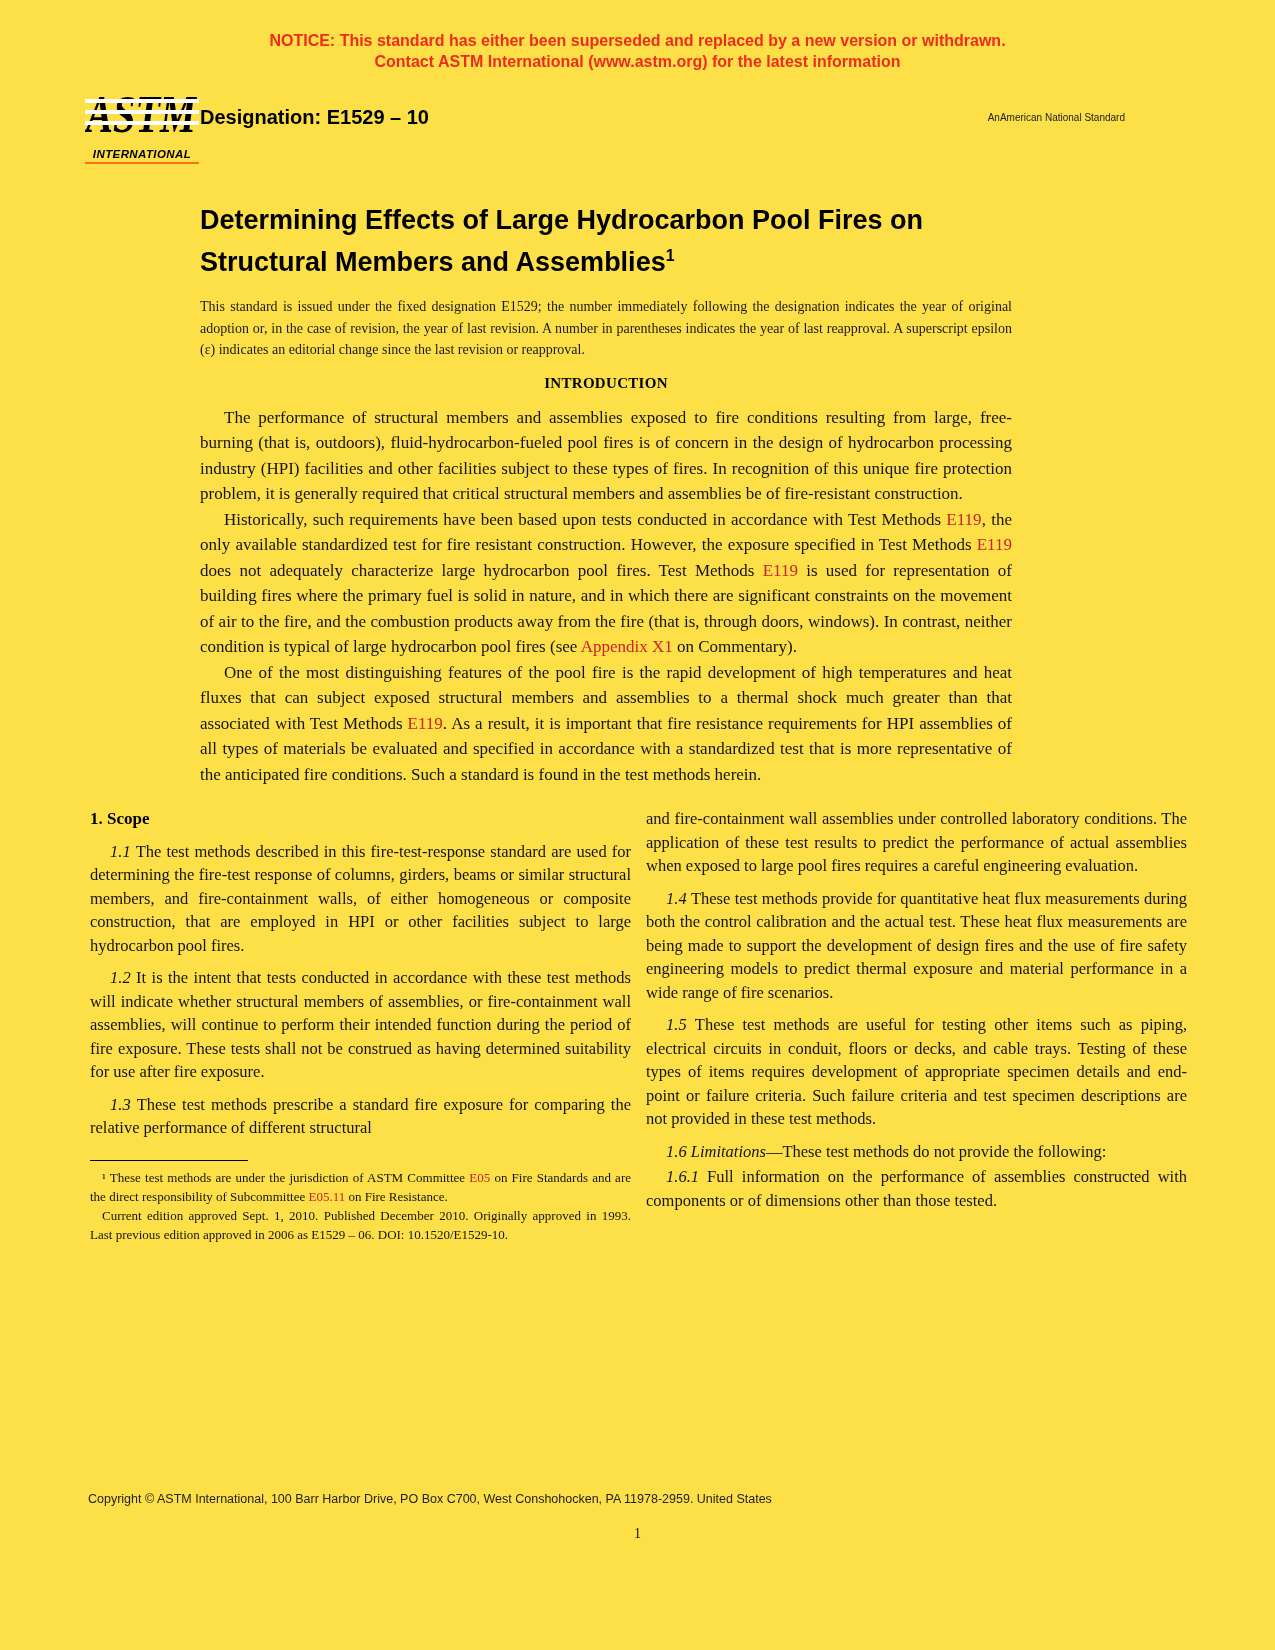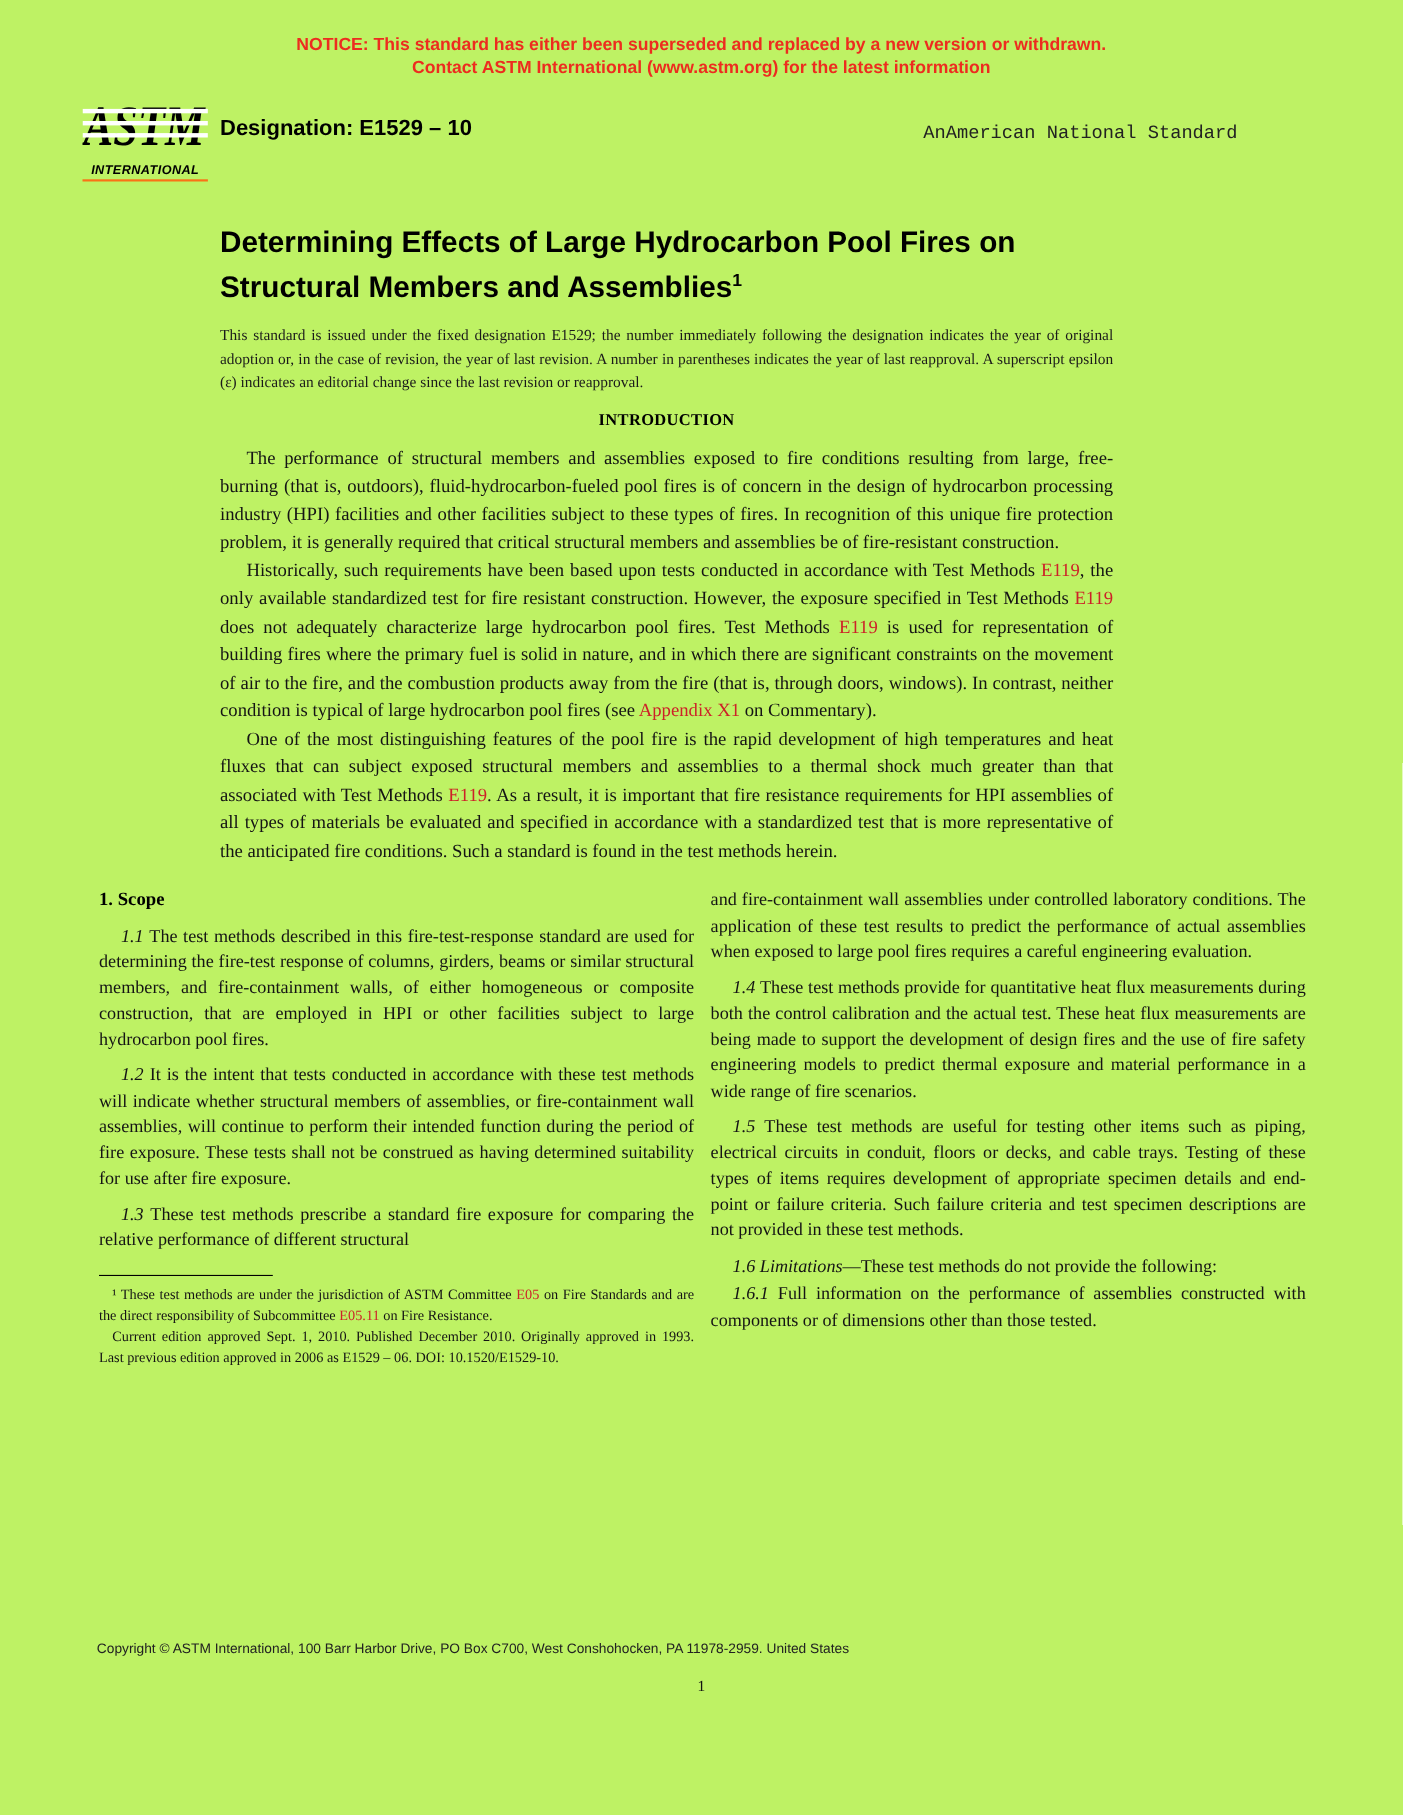--- a/index.html
+++ b/index.html
@@ -3,53 +3,53 @@
 <meta charset="utf-8">
 <style>
   * { margin: 0; padding: 0; box-sizing: border-box; }
   html, body { background: #ffffff; }
   body {
     width: 1275px; height: 1650px;
     font-family: "Liberation Serif", serif;
     color: #141414;
     -webkit-font-smoothing: antialiased;
   }
-  .page { position: relative; width: 1275px; height: 1650px; overflow: hidden; background: #bef264; }
+  .page { position: relative; width: 1275px; height: 1650px; overflow: hidden; background: #fde047; }
 
   
   .notice {
     padding-top: 30px;
     text-align: center;
     font-family: "Liberation Sans", sans-serif;
     font-weight: bold;
     font-size: 16px;
     line-height: 21px;
     color: var(--notice_red, #ed2c1f);
   }
 
   
   .header-row { position: relative; margin-top: 10px; height: 104px; }
-  .logo { position: absolute; left: 75px; top: 0; width: 114px; text-align: center; }
+  .logo { position: absolute; left: 85px; top: 0; width: 114px; text-align: center; }
   .logo svg text { font-family: "Liberation Serif", serif; font-weight: bold; font-style: italic; }
   .logo-sub {
     font-family: "Liberation Sans", sans-serif;
     font-weight: bold; font-style: italic;
     font-size: 11.5px; letter-spacing: 0.4px;
     border-bottom: 2px solid #f97316; padding-bottom: 2px;
     color: #000;
   }
   .designation {
     position: absolute; left: 200px; top: 24px;
     font-family: "Liberation Sans", sans-serif;
     font-weight: bold; font-size: 20px; color: #000;
   }
   .natl {
     position: absolute; right: 150px; top: 30px;
-    font-family: Liberation Mono, monospace;
-    font-size: 17px; color: #222;
+    font-family: Liberation Sans, sans-serif;
+    font-size: 10px; color: #222;
   }
 
   
   .title-block {
     margin: 16px 180px 0 200px;
     font-family: "Liberation Sans", sans-serif;
     font-weight: bold; font-size: 27px; line-height: 36px; color: #000;
   }
   .title-block sup { font-size: 16px; }
 

